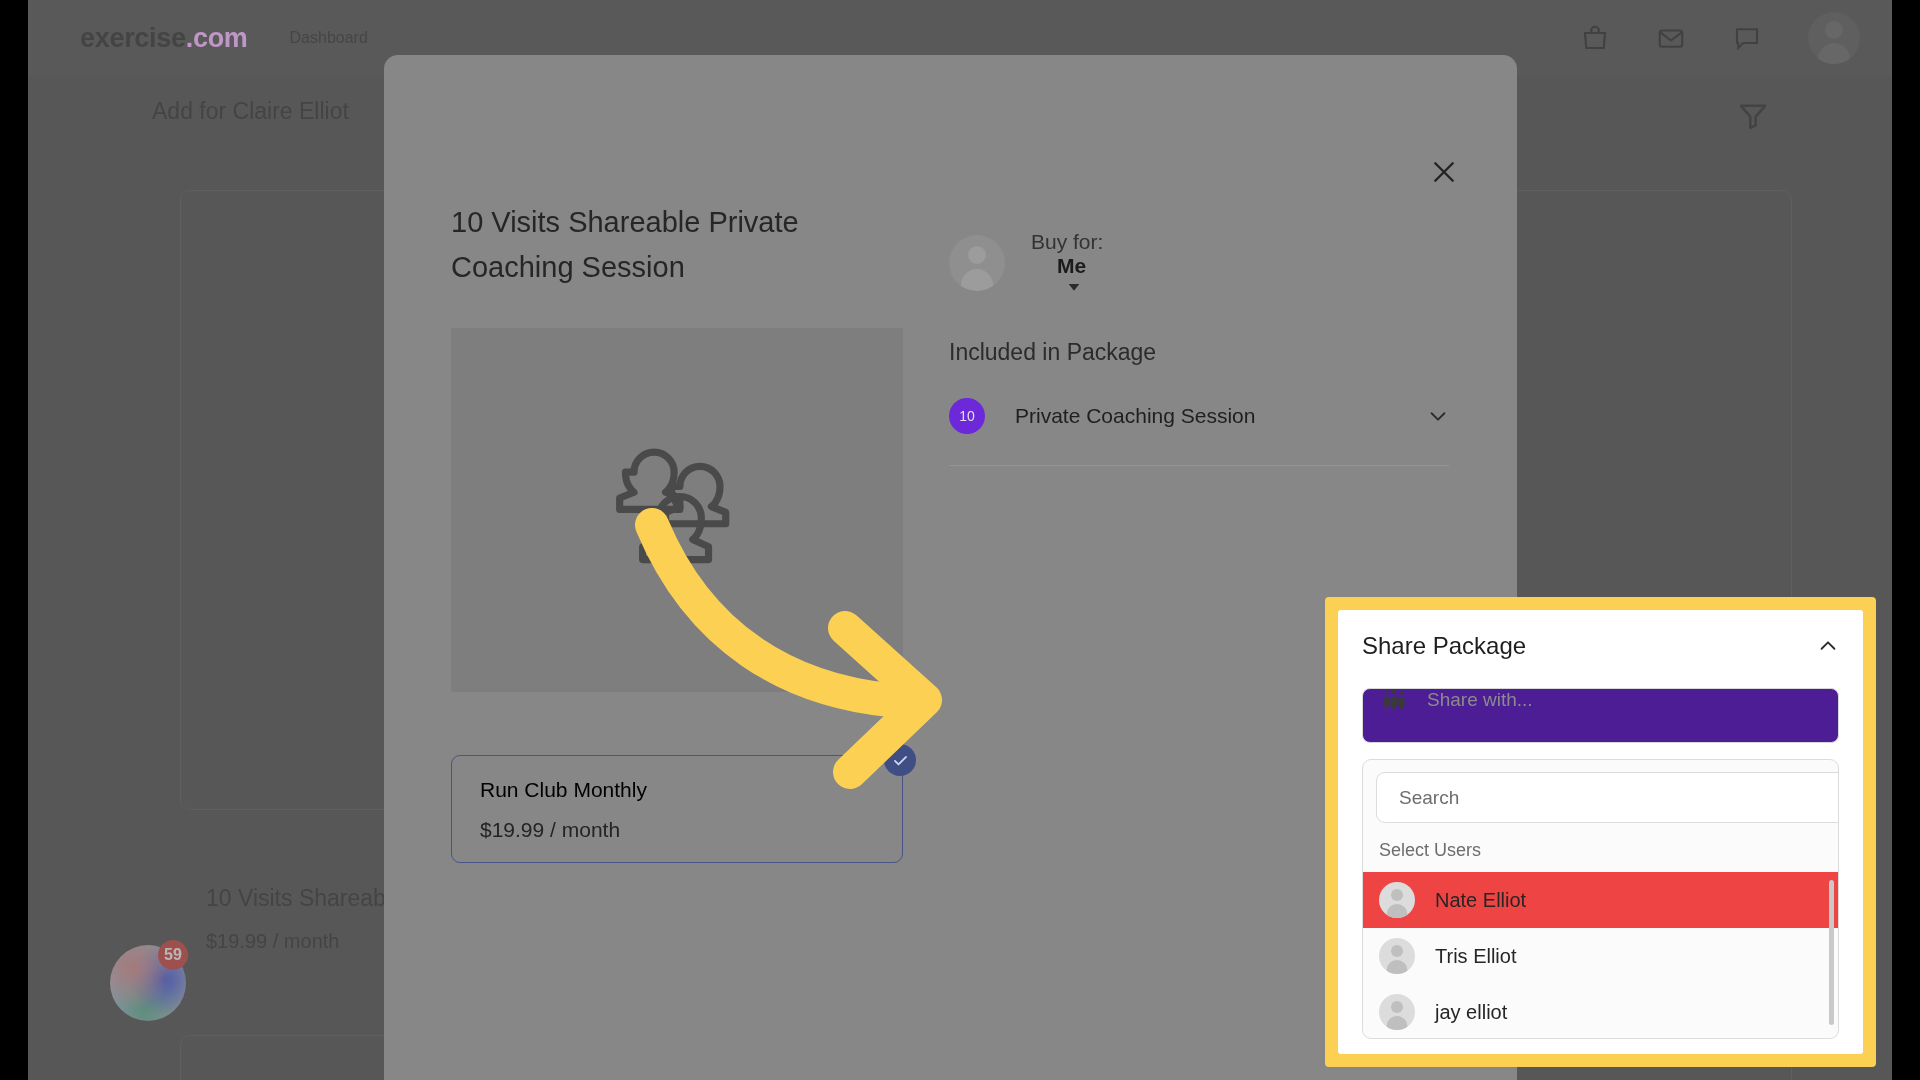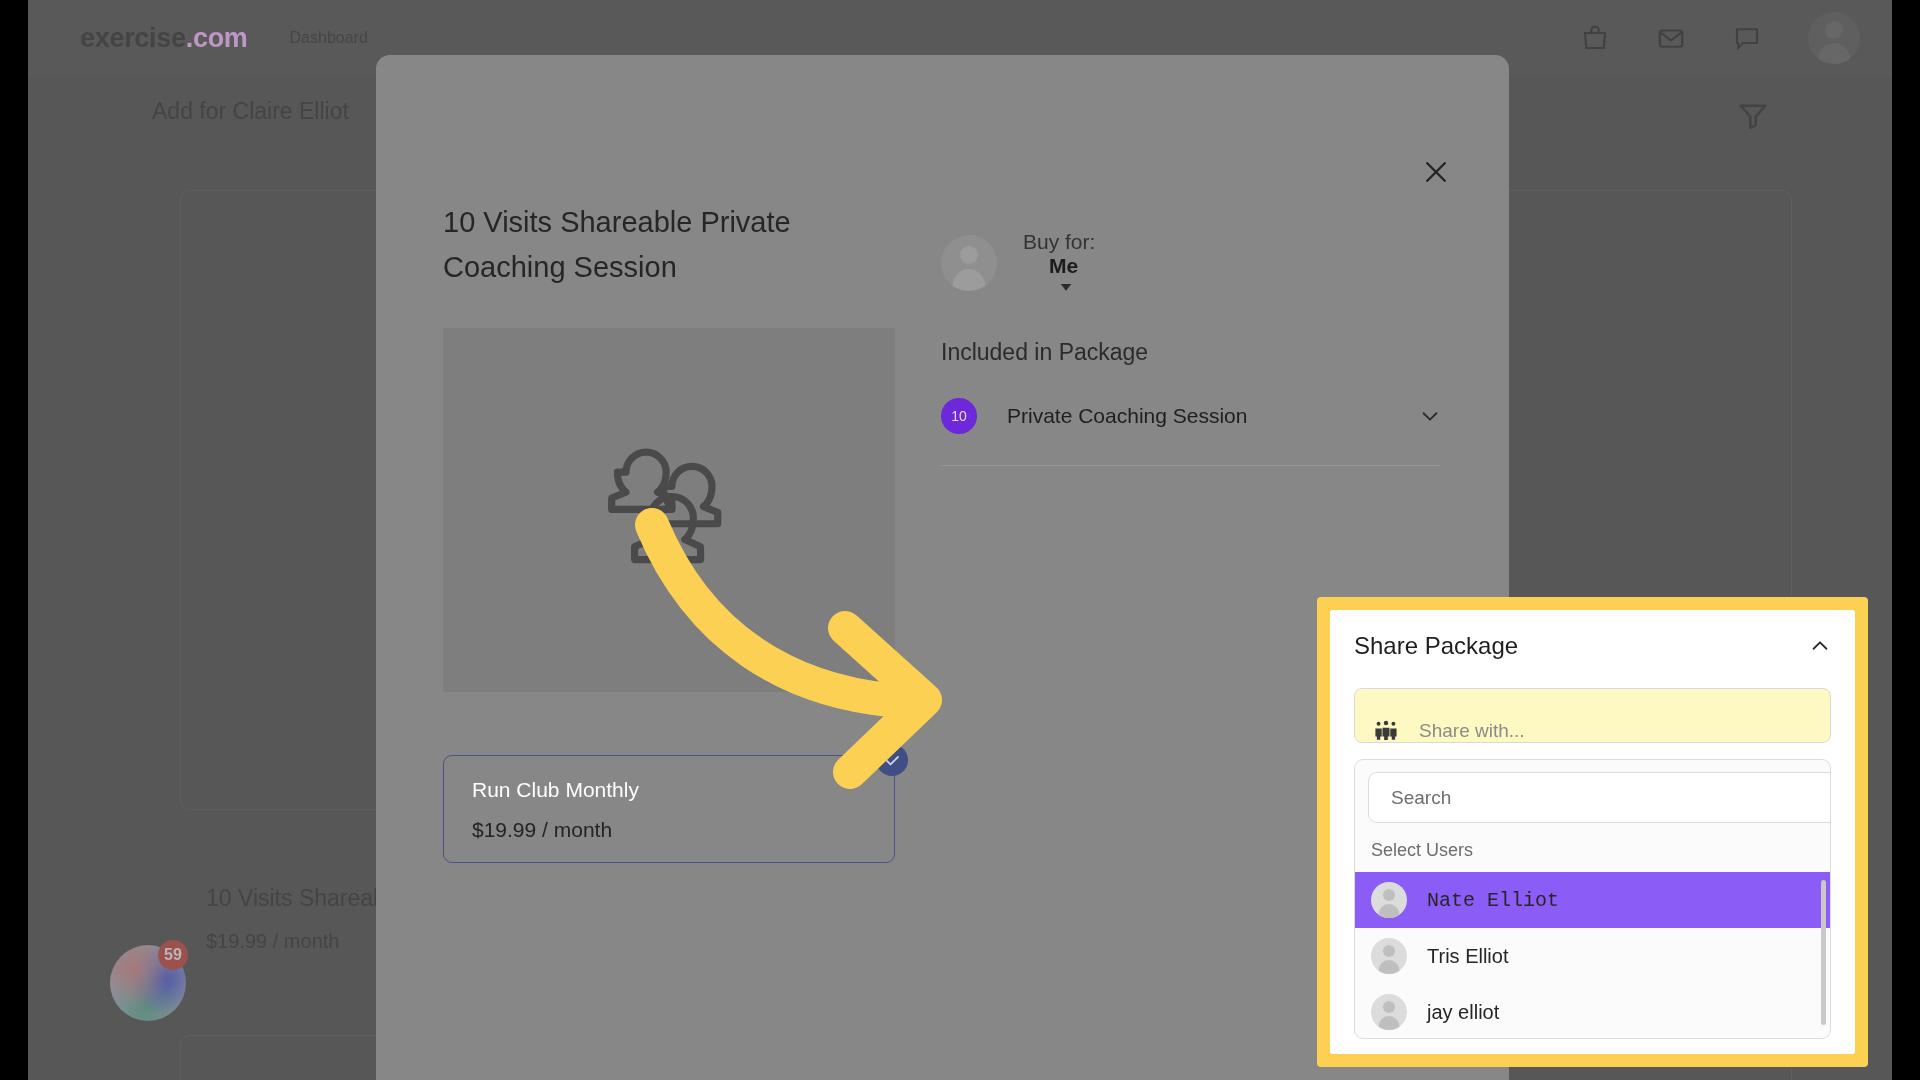--- a/index.html
+++ b/index.html
@@ -110,21 +110,21 @@
   
   #dim {
     position: absolute; left: 28px; top: 0; width: 1864px; height: 1080px;
     background: rgba(125,125,125,0.42);
     pointer-events: none;
   }
 
   
   #modal {
     position: absolute;
-    left: 376px; top: 55px; width: 1133px; height: 1025px;
+    left: 384px; top: 55px; width: 1133px; height: 1025px;
     background: #878787;
     border-radius: 14px 14px 0 0;
   }
   #modal-close {
     position: absolute; right: 58px; top: 102px;
     width: 30px; height: 30px; color: #232323; cursor: pointer;
   }
   #modal-title {
     position: absolute; left: 67px; top: 145px; width: 420px;
     font-size: 29px; line-height: 45px; color: #262626;
@@ -140,21 +140,21 @@
   #prod-image svg { width: 172px; height: 150px; color: #4a4a4a; }
 
   
   #prod-card {
     position: absolute; left: 67px; top: 700px;
     width: 452px; height: 108px;
     border: 1.5px solid #4b5486; border-radius: 9px;
   }
   #prod-card-name {
     position: absolute; left: 28px; top: 22px;
-    font-size: 21px; color: #ffffff;
+    font-size: 21px; color: #000000;
   }
   #prod-card-price {
     position: absolute; left: 28px; top: 62px;
     font-size: 21px; color: #242424;
   }
   #prod-card-check {
     position: absolute; left: 500px; top: 689px;
     width: 32px; height: 32px; border-radius: 50%;
     background: #3f4f86; color: #cfd6ea;
     display: flex; align-items: center; justify-content: center;
@@ -229,21 +229,21 @@
     position: absolute; left: 24px; top: 22px; width: 477px;
     display: flex; align-items: center;
   }
   #share-title { font-size: 24px; color: #1f1f1f; }
   #share-caret { margin-left: auto; width: 22px; height: 22px; color: #2b2b2b; }
 
   #share-with {
     position: absolute; left: 24px; top: 78px;
     width: 477px; height: 55px;
     border: 1px solid #d8d8d8; border-radius: 8px;
-    display: flex; align-items: flex-end; background: #fef9c3;
+    display: flex; align-items: flex-start; background: #4c1d95;
   }
   #share-with-icon { margin-left: 18px; width: 26px; height: 22px; color: #3a3a3a; flex: 0 0 auto; }
   #share-with-ph { margin-left: 20px; font-size: 19px; color: #8b8b8b; }
 
   #select-dd {
     position: absolute; left: 24px; top: 149px;
     width: 477px; height: 280px;
     border: 1px solid #dcdcdc; border-radius: 9px;
     background: #fbfbfb; overflow: hidden;
   }
@@ -257,21 +257,21 @@
   #dd-group-label {
     position: absolute; left: 16px; top: 80px;
     font-size: 18px; color: #6d6d6d;
   }
   #dd-list {
     position: absolute; left: 0; top: 112px; width: 477px; height: 168px;
   }
   .dd-item {
     height: 56px; display: flex; align-items: center; padding-left: 16px;
   }
-  .dd-item.active { background: #8b5cf6; font-family: Liberation Mono, monospace; }
+  .dd-item.active { background: #ef4444; }
   .dd-avatar {
     width: 36px; height: 36px; border-radius: 50%;
     background: #dcdcdc; position: relative; overflow: hidden; flex: 0 0 auto;
   }
   .dd-avatar::before {
     content: ""; position: absolute; left: 50%; top: 7px;
     width: 12px; height: 12px; border-radius: 50%;
     background: #bfbfbf; transform: translateX(-50%);
   }
   .dd-avatar::after {

